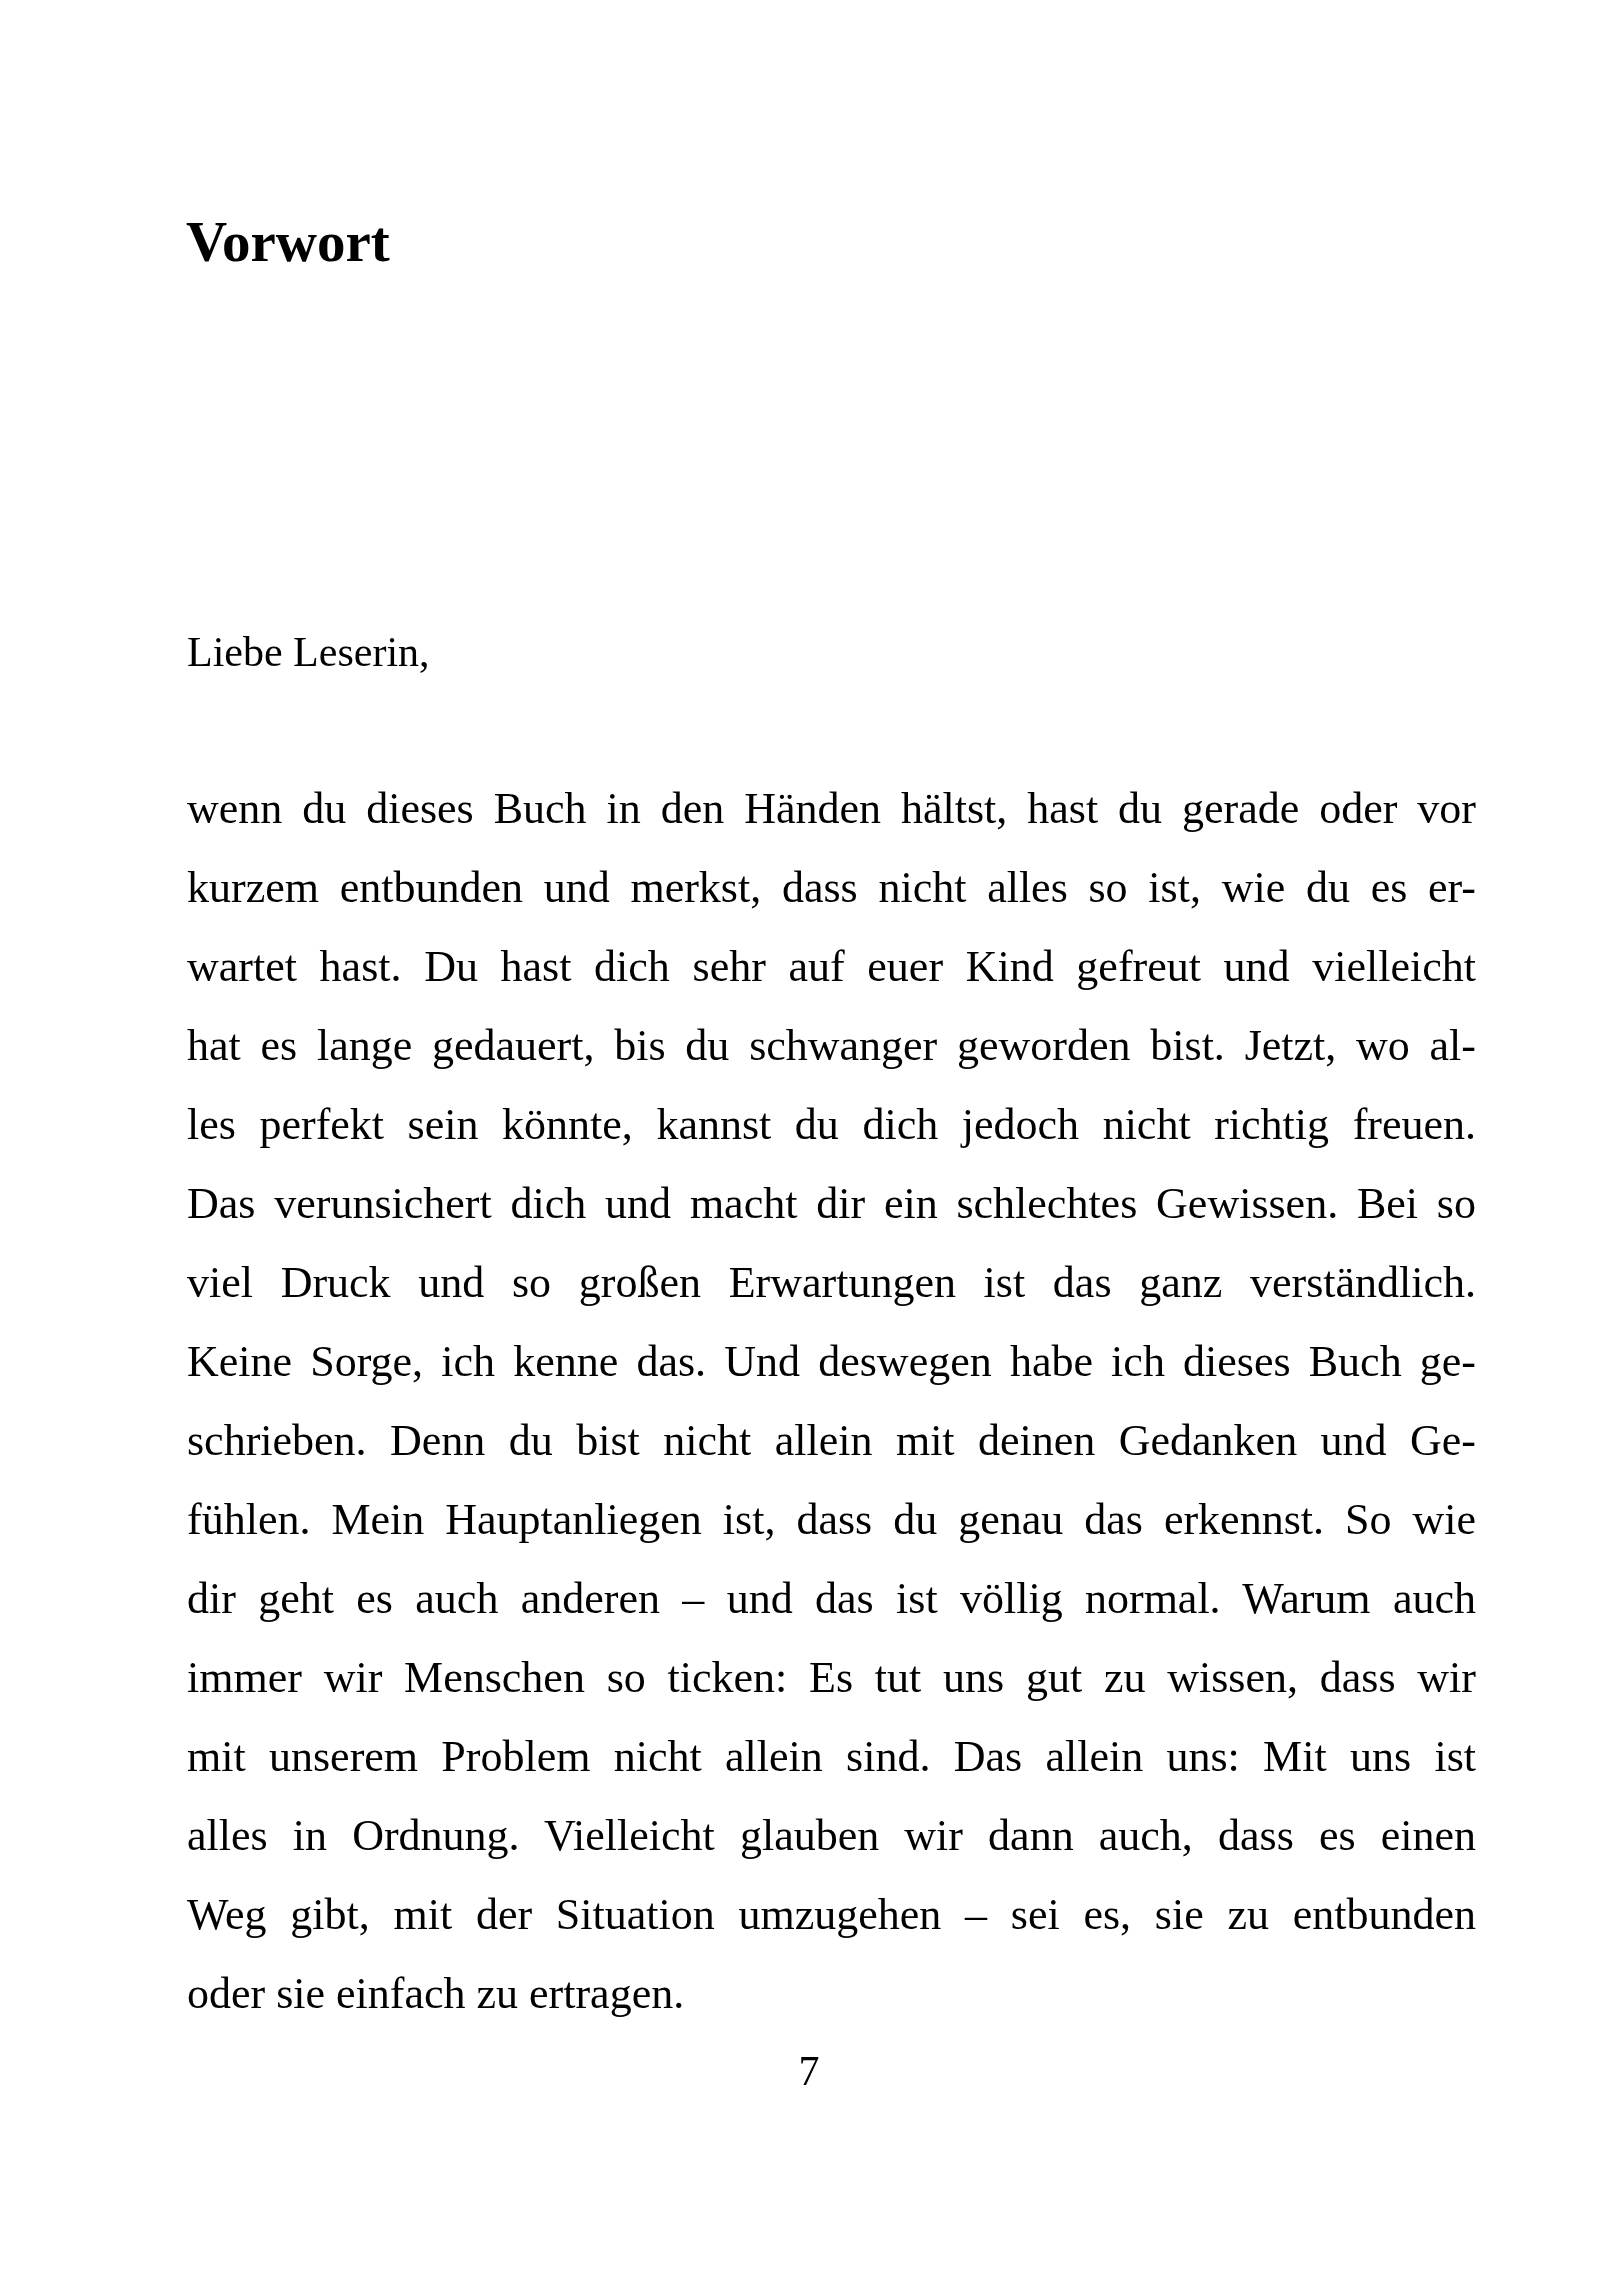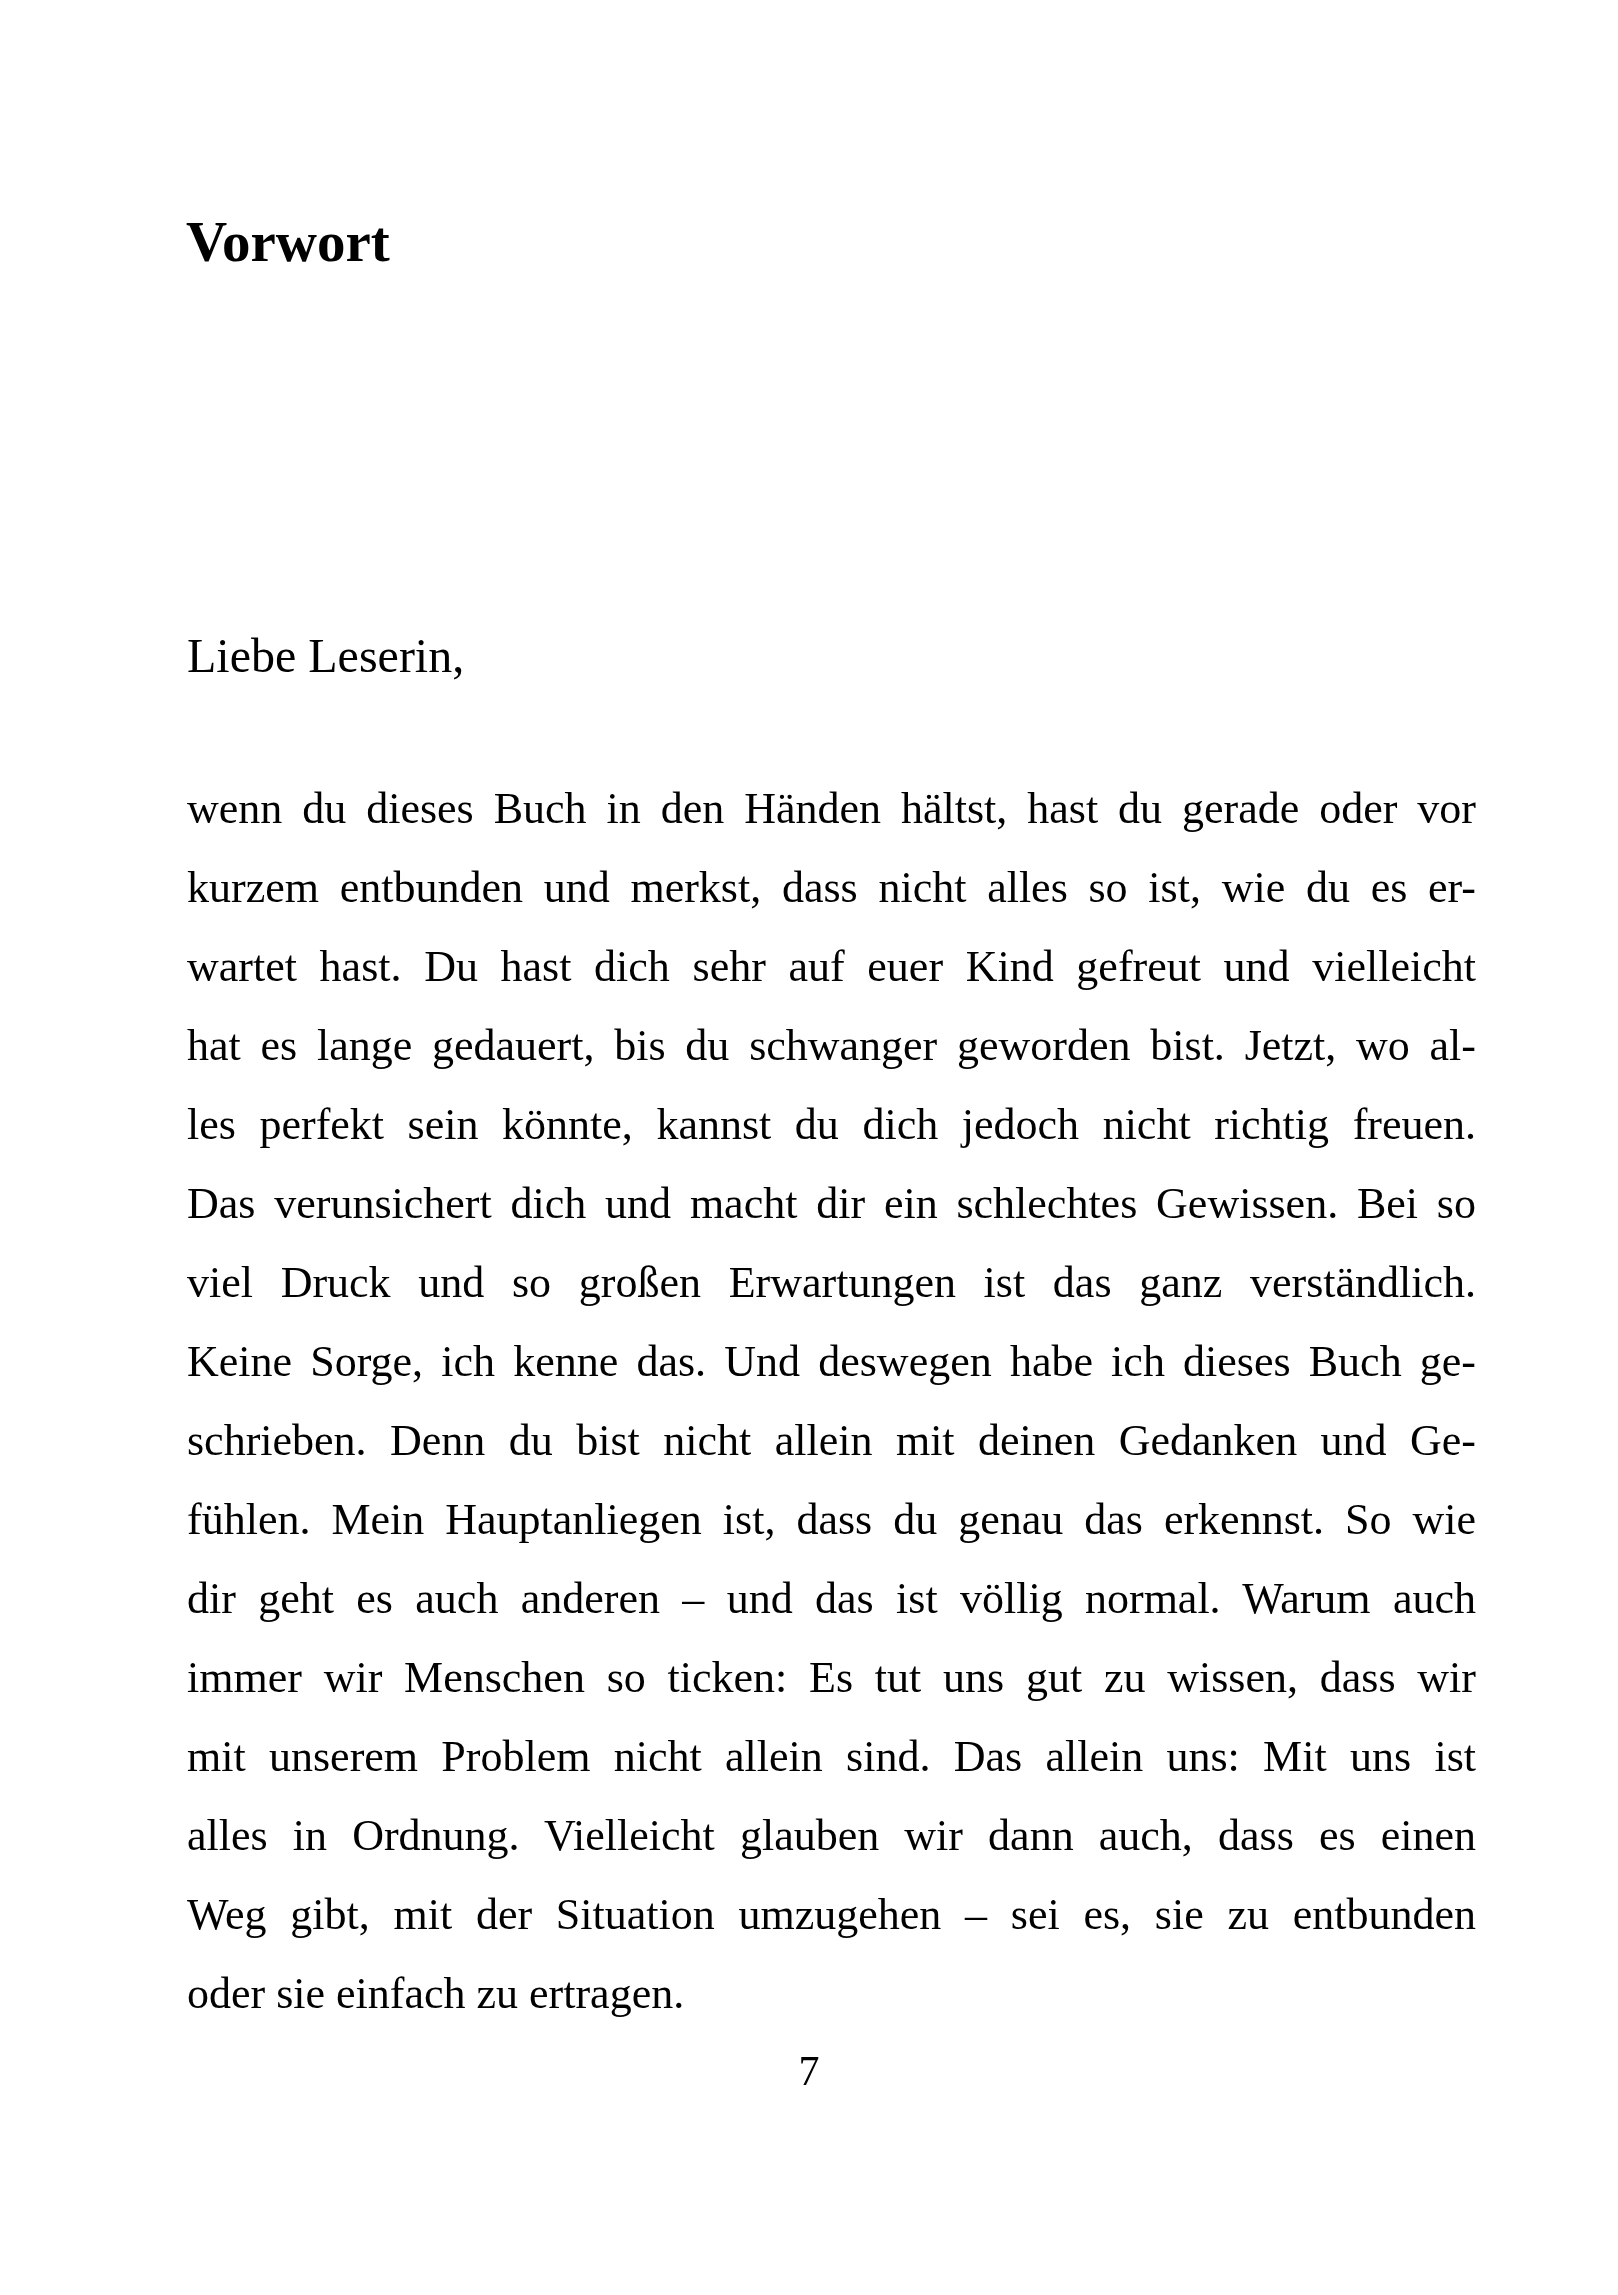--- a/index.html
+++ b/index.html
@@ -23,21 +23,21 @@
       margin: 0;
       font-size: 57px;
       font-weight: bold;
       letter-spacing: 0;
       white-space: nowrap;
     }
     .salutation {
       position: absolute;
       left: 187px;
       top: 628px;
-      font-size: 48px;
+      font-size: 42px;
       white-space: nowrap;
     }
     .preface-paragraph {
       position: absolute;
       left: 187px;
       top: 769px;
       width: 1289px;
       font-size: 44px;
       line-height: 79px;
     }

